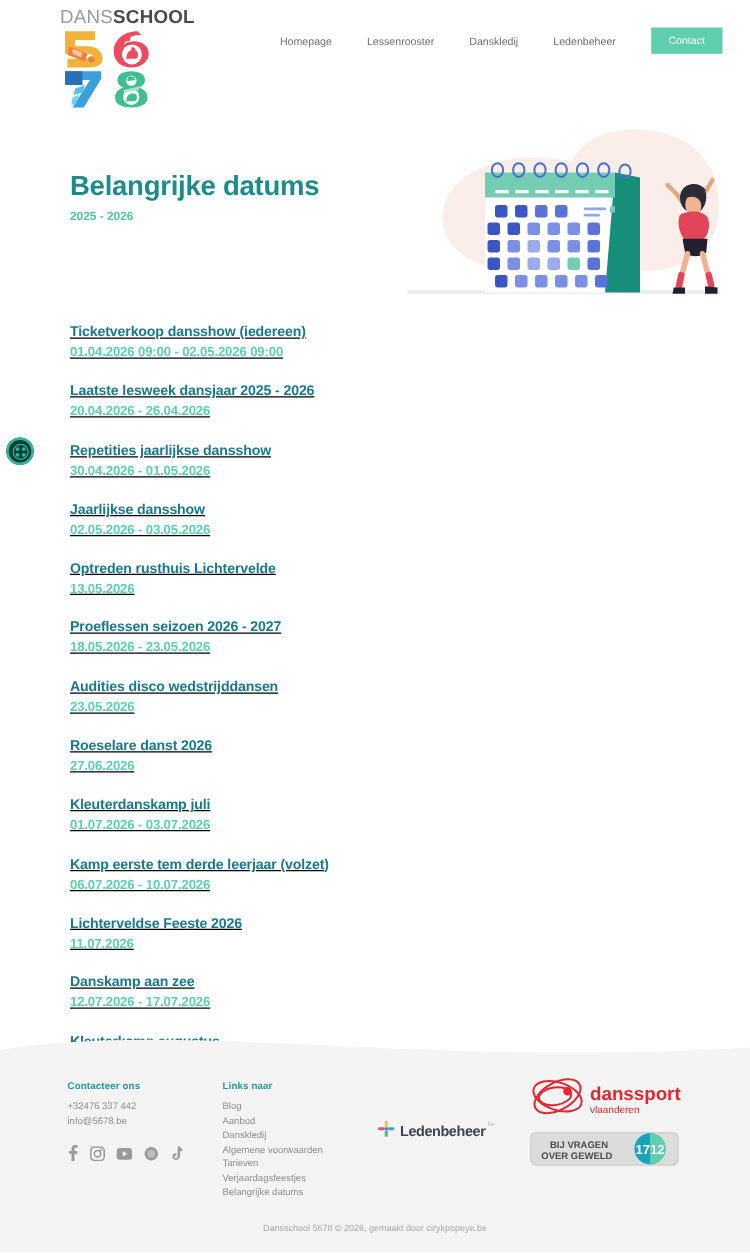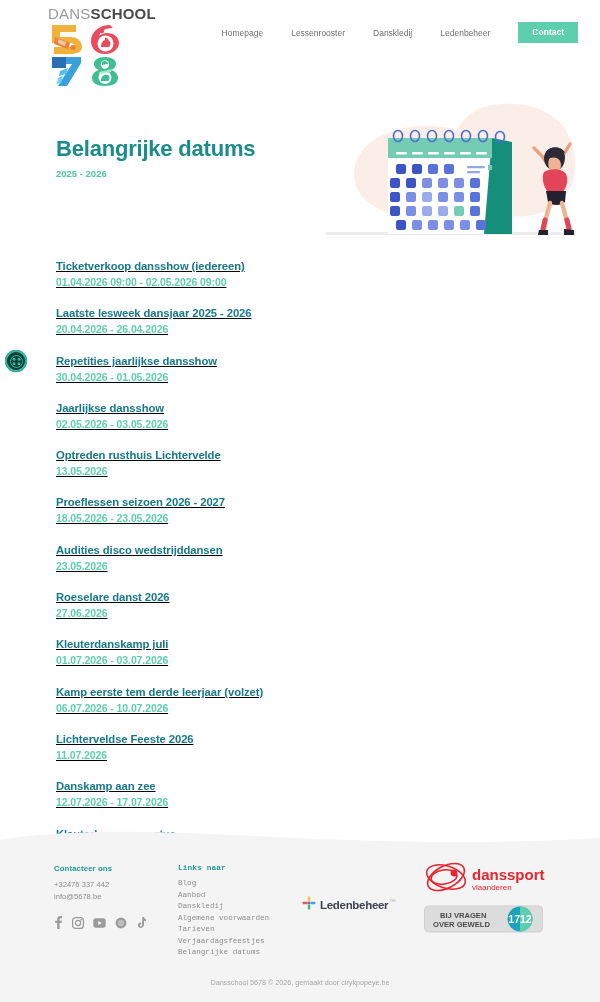--- a/index.html
+++ b/index.html
@@ -34,21 +34,21 @@
 
   .nav {
     position: absolute; right: 22px; top: 22px;
     display: flex; align-items: center; gap: 12px;
   }
   .nav a {
     font-size: 8.5px; color: #6f6f6f; text-decoration: none;
     padding: 0 8px; line-height: 20px; white-space: nowrap;
   }
   .nav a.contact {
-    background: #5ecfae; color: #ffffff; font-weight: 700;
+    background: #5ecfae; color: #ffffff; font-weight: 400;
     padding: 0 14px; line-height: 21px; height: 21px;
     display: inline-block; margin-left: 8px;
   }
 
   
   .hero { position: absolute; top: 96px; left: 0; width: 600px; height: 164px; }
   .hero-title {
     position: absolute; left: 56px; top: 40px;
     font-size: 22px; font-weight: 700; color: #1a8c8c; letter-spacing: -0.2px;
   }
@@ -89,21 +89,21 @@
 
   .f-col-contact { position: absolute; left: 54px; top: 24px; width: 110px; }
   .f-head {
     font-size: 7.8px; font-weight: 700; color: #1f9b95; margin-bottom: 6px;
     letter-spacing: 0.1px;
   }
   .f-line { font-size: 7.6px; color: #8d8d8d; line-height: 11.5px; }
   .socials { margin-top: 14px; display: flex; gap: 9px; align-items: center; }
   .socials svg { display: block; fill: #9a9a9a; }
 
-  .f-col-links { position: absolute; left: 178px; top: 24px; width: 120px; font-family: Liberation Mono, monospace; }
+  .f-col-links { position: absolute; left: 178px; top: 24px; width: 120px; }
   .f-link {
     font-size: 7.6px; color: #8d8d8d; line-height: 11.5px;
     text-decoration: none; display: block;
   }
 
   .f-ledenbeheer {
     position: absolute; left: 302px; top: 56px;
     display: flex; align-items: center; gap: 4px;
   }
   .ledenbeheer-text {

